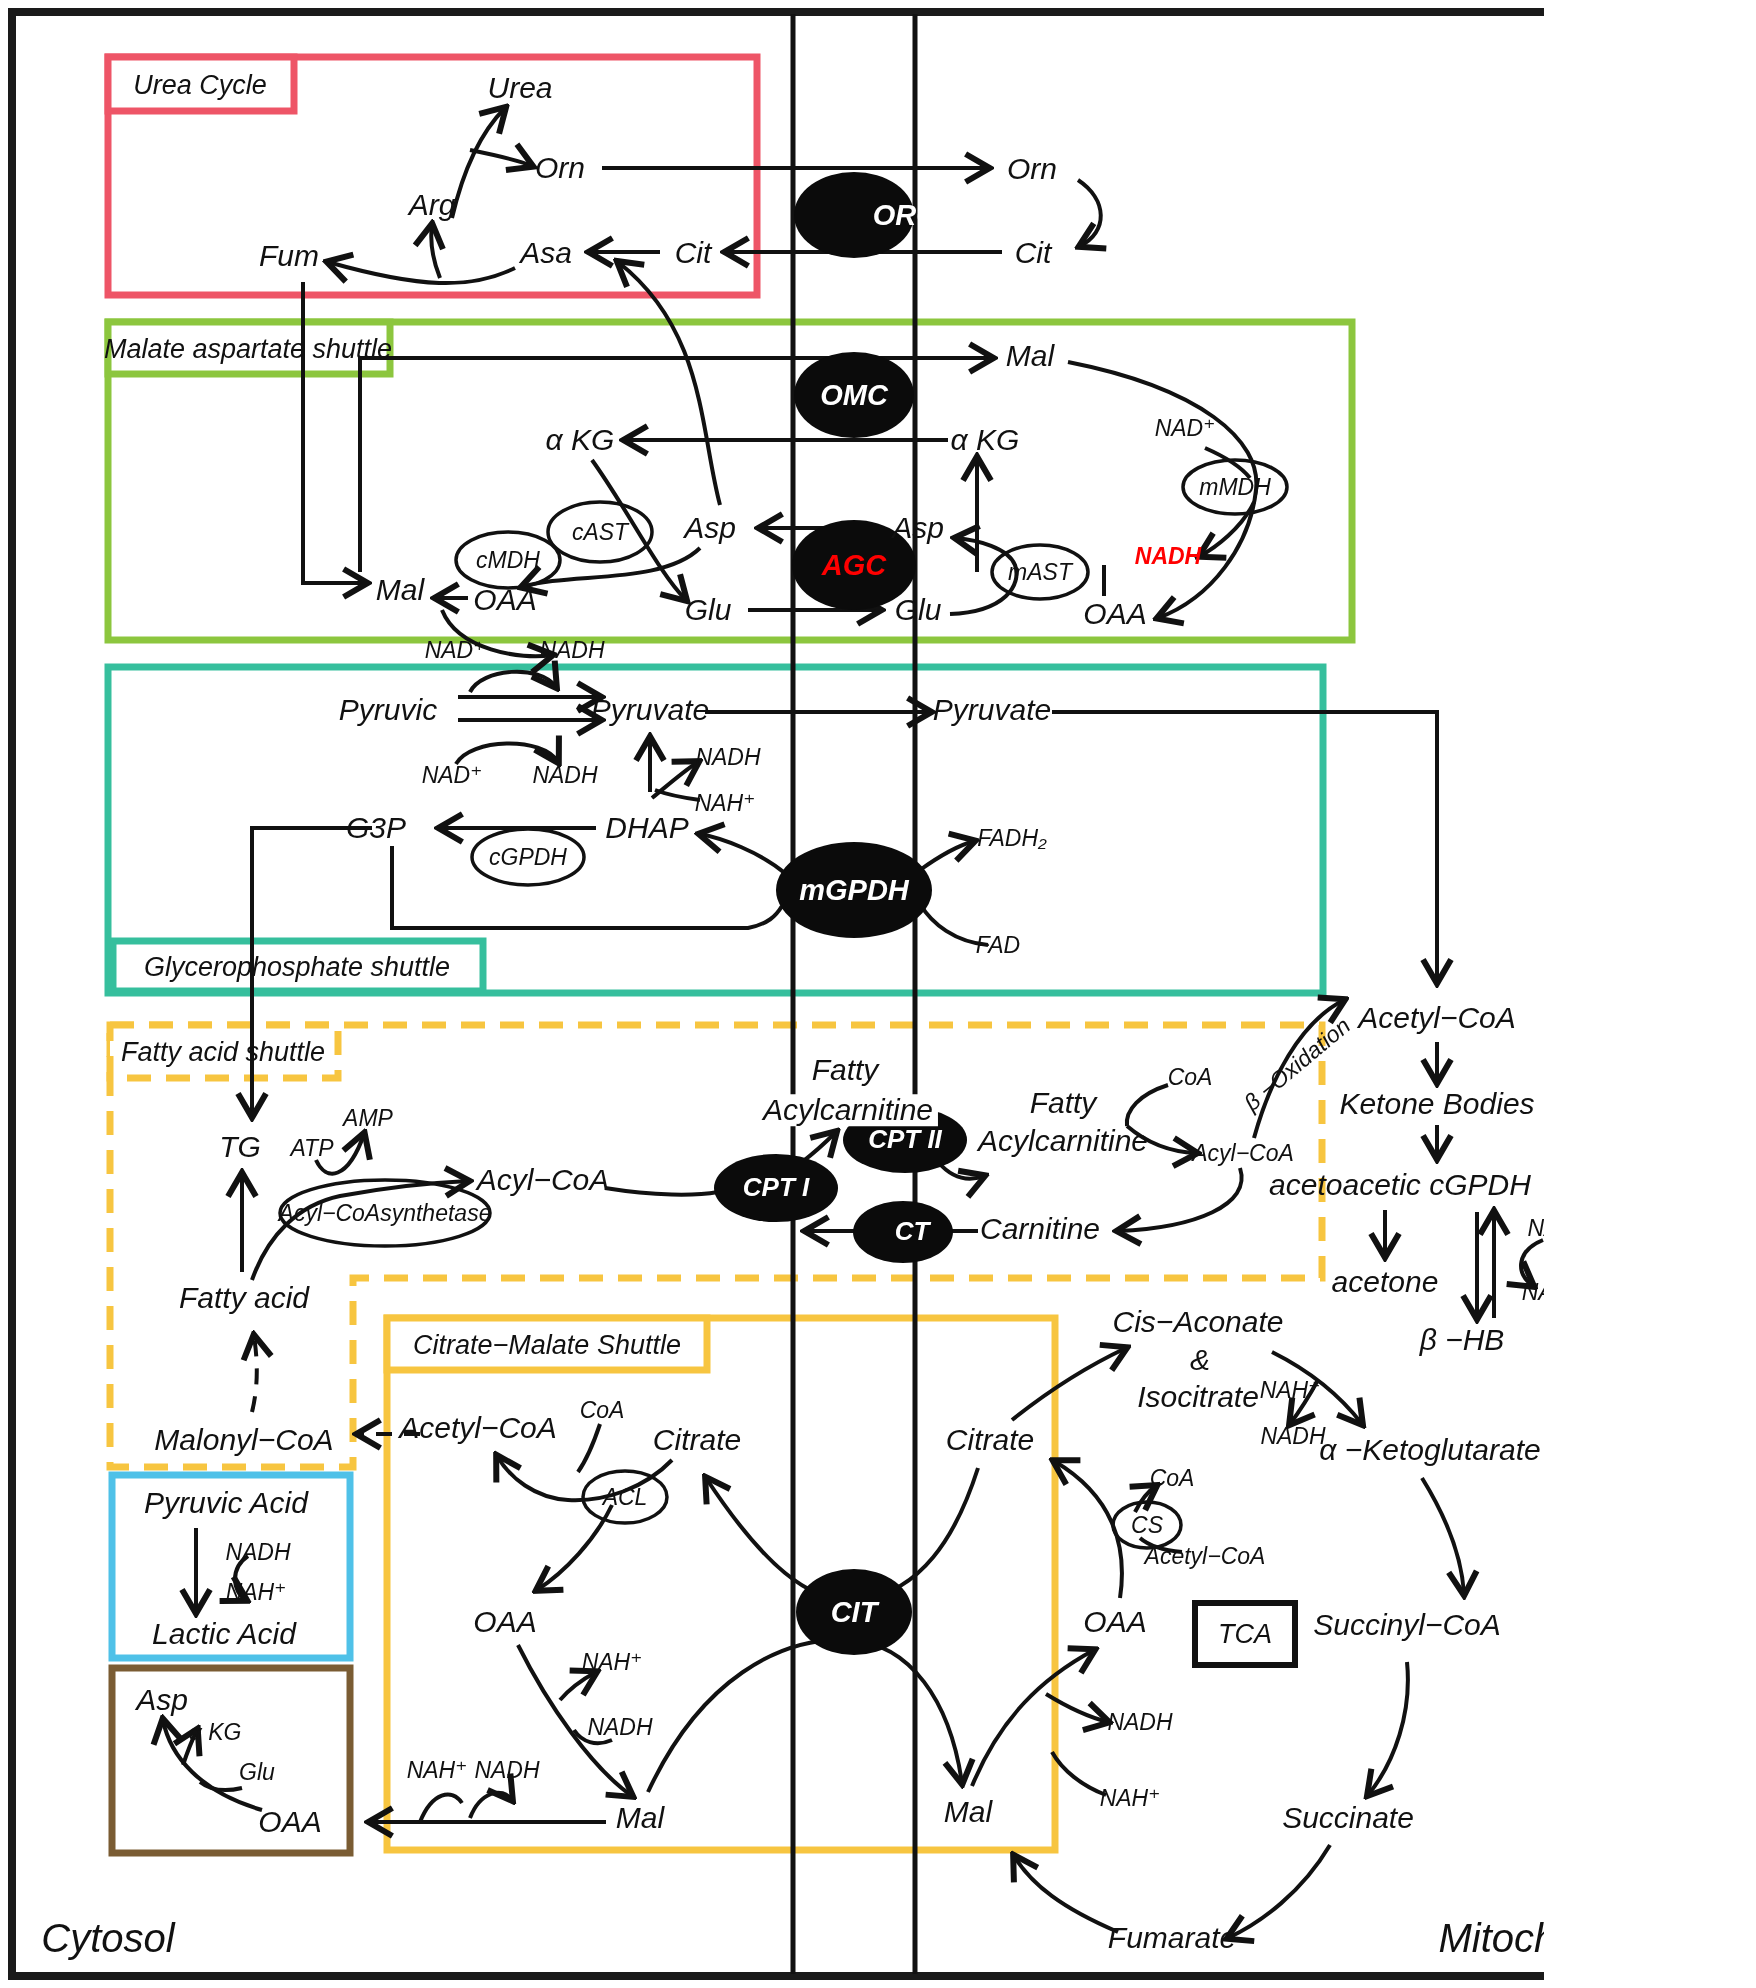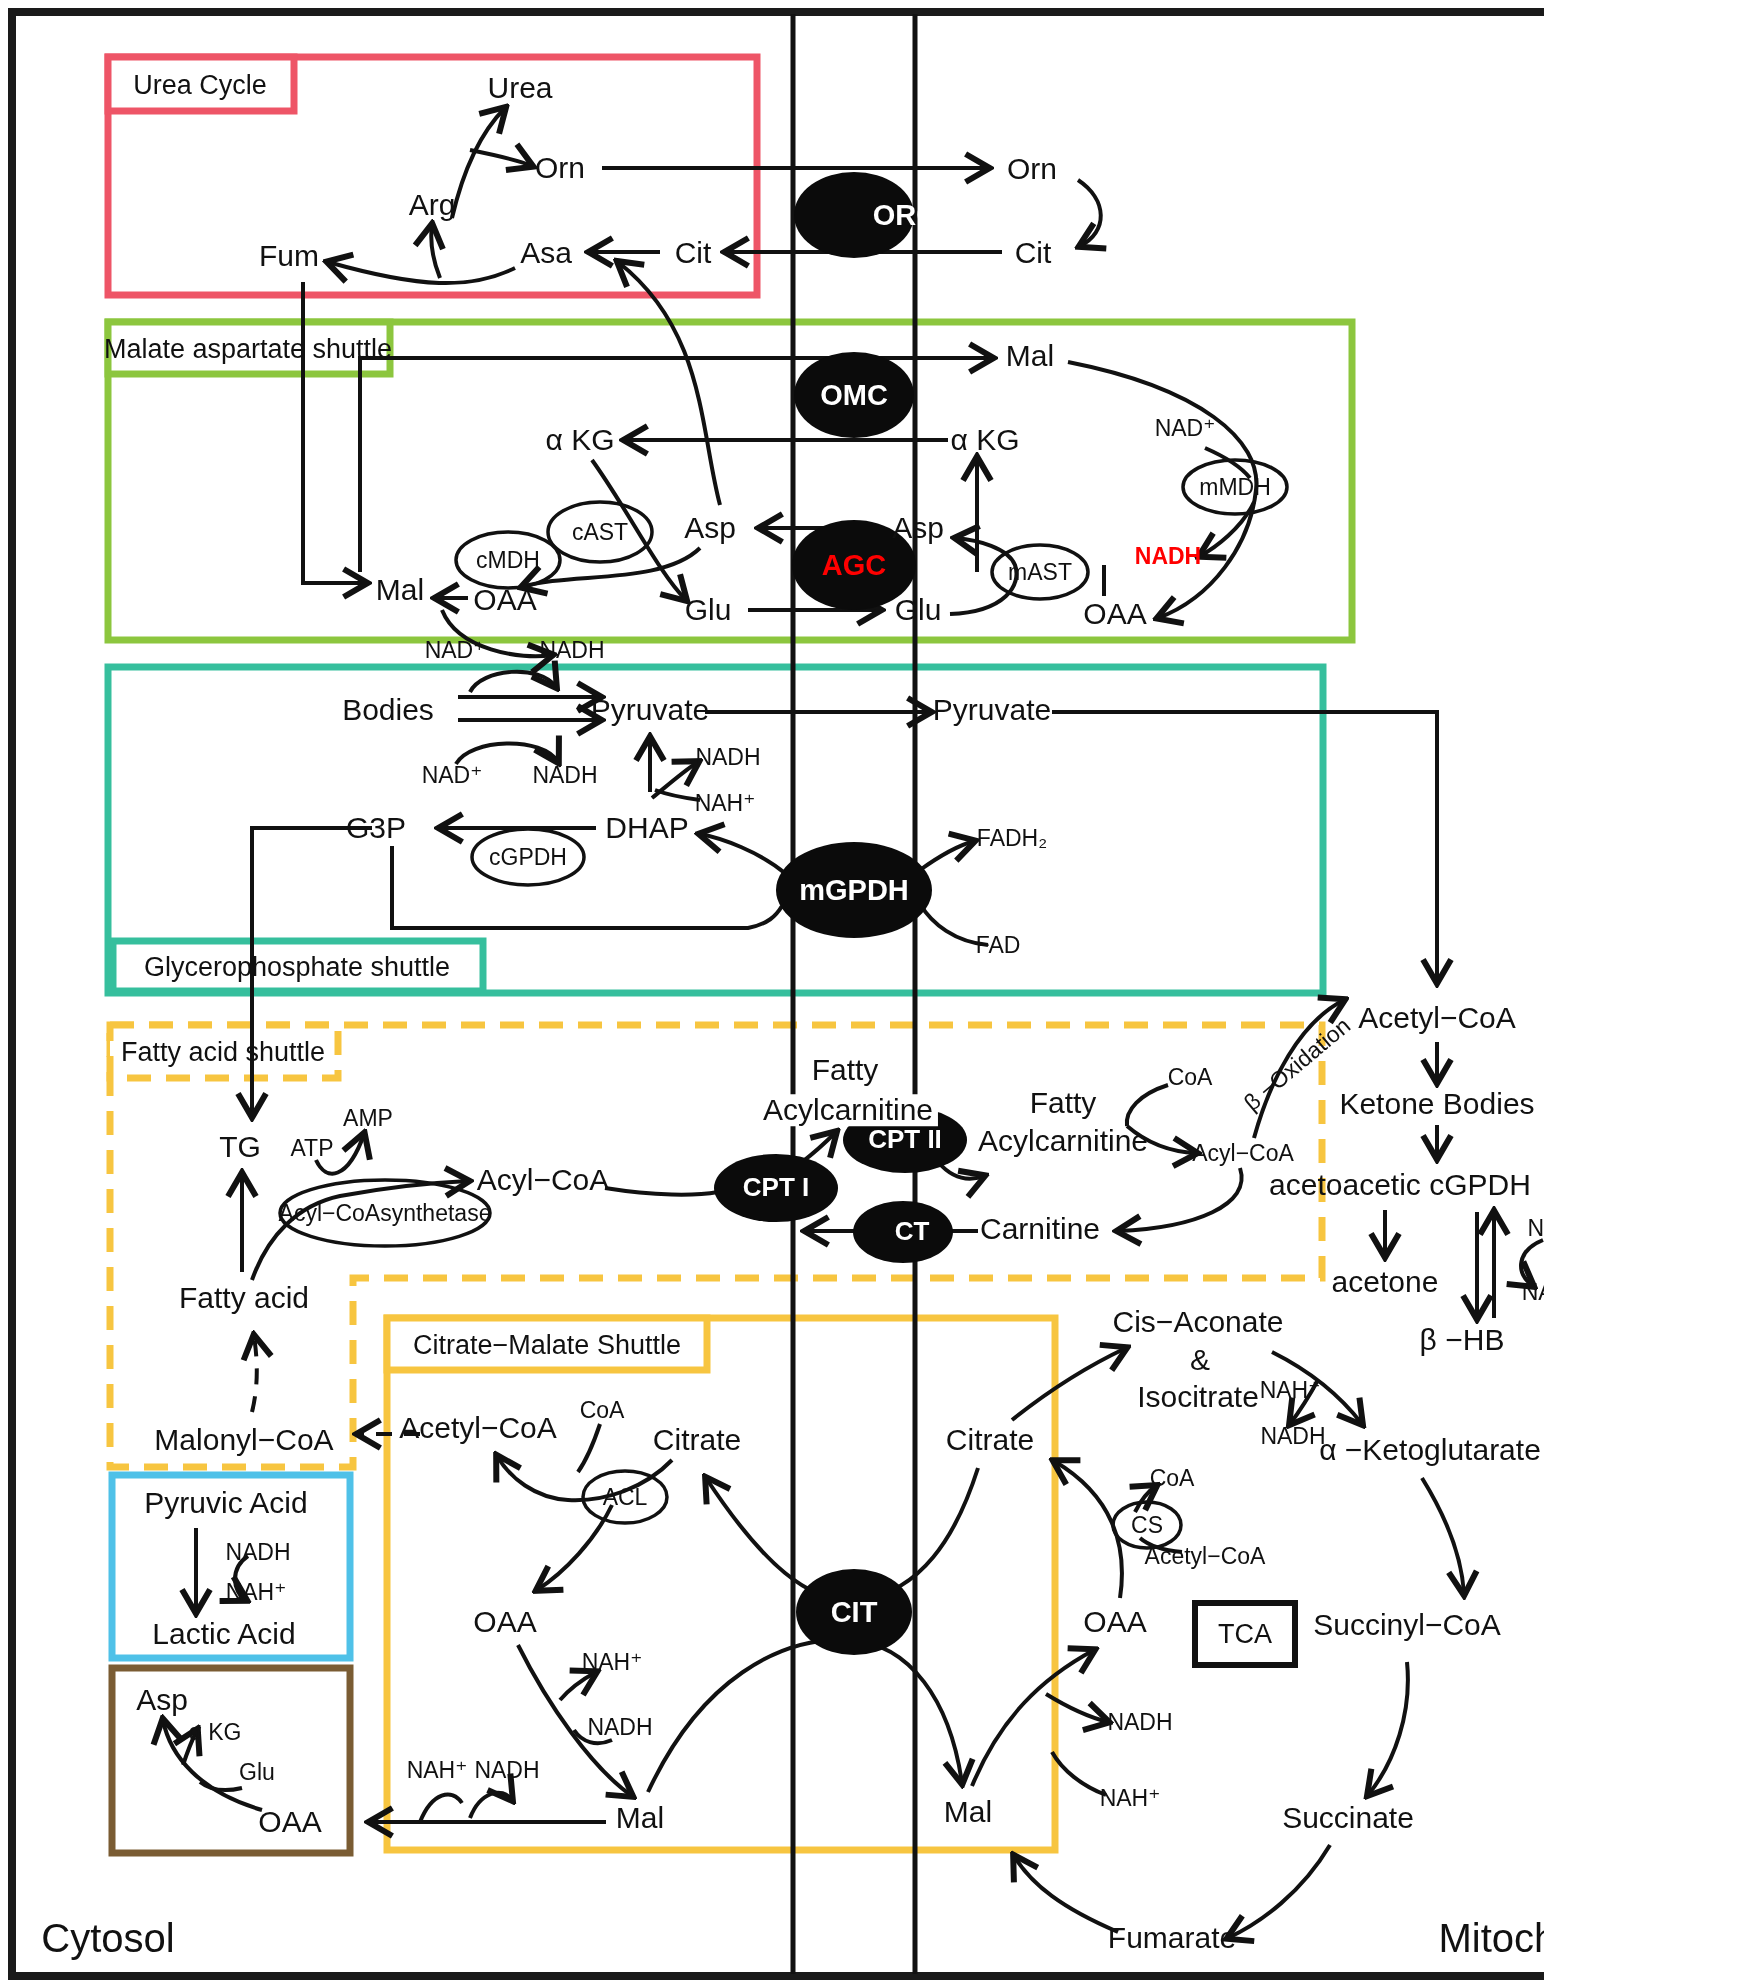--- a/index.html
+++ b/index.html
@@ -4,20 +4,21 @@
 <style>
   :root{
     --red:#ee5567; --green:#8cc63e; --teal:#36bf9d; --yellow:#f7c540;
     --blue:#4fc1e8; --brown:#7a5c33; --ink:#111111; --accent:#ff0000;
   }
   html,body{margin:0;padding:0;background:#fff;}
   #canvas{
     position:relative; width:1544px; height:1988px; background:#fff;
     font-family:"Liberation Sans","DejaVu Sans",sans-serif; color:var(--ink);
     overflow:hidden;
+    font-style:italic;
   }
   #wires{position:absolute;left:0;top:0;}
   .lbl{
     position:absolute; transform:translate(-50%,-50%);
     font-size:30px; line-height:1.05; white-space:nowrap; color:var(--ink);
     text-align:center;
   }
   .sm{font-size:23px;}
   .md{font-size:27px;}
   .title{font-size:27px;}
@@ -224,21 +225,21 @@
 <div class="lbl" style="left:1030px;top:356px">Mal</div>
 <div class="lbl" style="left:985px;top:440px">α KG</div>
 <div class="lbl" style="left:918px;top:528px">Asp</div>
 <div class="lbl" style="left:918px;top:610px">Glu</div>
 <div class="lbl" style="left:1115px;top:614px">OAA</div>
 <div class="lbl sm" style="left:1185px;top:428px">NAD⁺</div>
 <div class="lbl sm redtxt" style="left:1168px;top:556px">NADH</div>
 <div class="lbl sm" style="left:1040px;top:572px">mAST</div>
 <div class="lbl sm" style="left:1235px;top:487px">mMDH</div>
 
-<div class="lbl" style="left:388px;top:710px">Bodies</div>
+<div class="lbl" style="left:388px;top:710px">Pyruvic</div>
 <div class="lbl" style="left:650px;top:710px">Pyruvate</div>
 <div class="lbl" style="left:992px;top:710px">Pyruvate</div>
 <div class="lbl sm" style="left:452px;top:775px">NAD⁺</div>
 <div class="lbl sm" style="left:565px;top:775px">NADH</div>
 <div class="lbl sm" style="left:728px;top:757px">NADH</div>
 <div class="lbl sm" style="left:725px;top:803px">NAH⁺</div>
 <div class="lbl" style="left:376px;top:828px">G3P</div>
 <div class="lbl" style="left:647px;top:828px">DHAP</div>
 <div class="lbl sm" style="left:528px;top:857px">cGPDH</div>
 <div class="lbl sm" style="left:1012px;top:838px">FADH₂</div>

